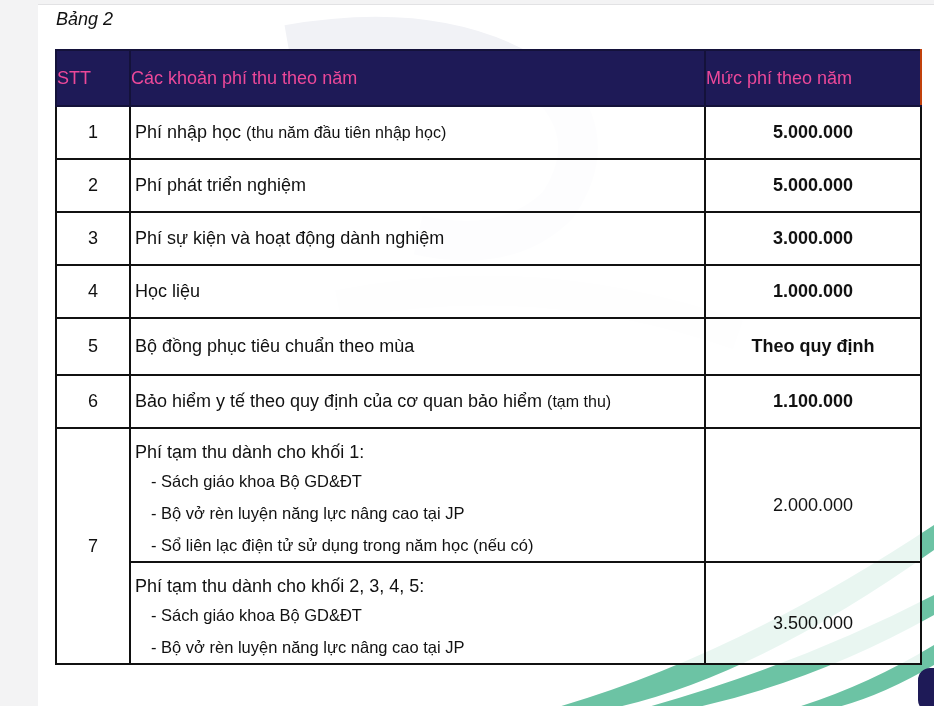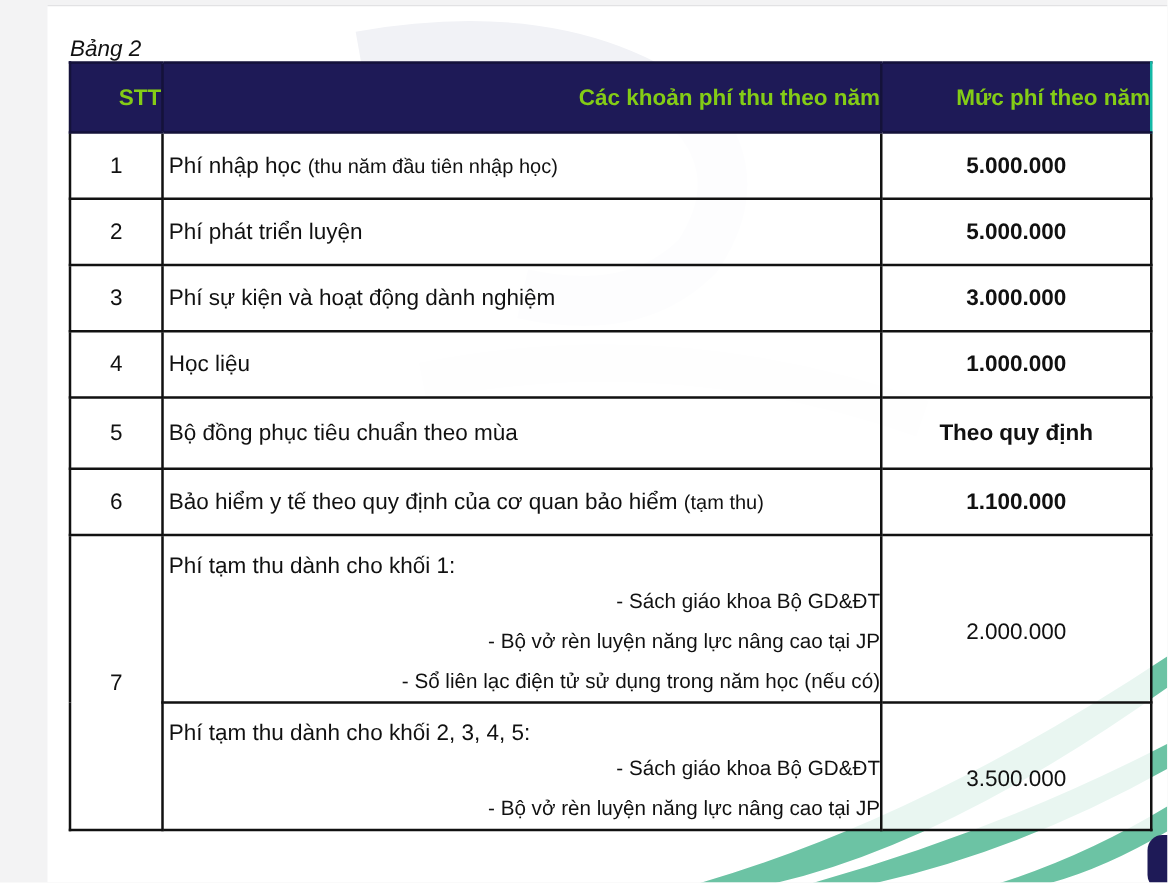--- a/index.html
+++ b/index.html
@@ -16,63 +16,63 @@
     width: 896px; height: 702px;
     background: #ffffff;
     border-top: 1px solid #e2e2e4;
     overflow: hidden;
   }
   .watermark {
     position: absolute; inset: 0;
     pointer-events: none;
   }
   .caption-left {
-    position: absolute; left: 18px; top: 24px;
+    position: absolute; left: 18px; top: 4px;
     font-style: italic; font-size: 18px; color: #111;
   }
   .caption-right {
     position: absolute; left: 638px; top: 14px;
     font-style: italic; font-size: 18px; color: #111;
   }
   table.fees {
     position: absolute; left: 17px; top: 44px;
     border-collapse: collapse;
     table-layout: fixed;
     width: 865px;
     font-size: 18px;
   }
   table.fees col.c1 { width: 74px; }
   table.fees col.c2 { width: 575px; }
   table.fees col.c3 { width: 216px; }
   table.fees th {
     background: #1e1a57;
-    color: #84cc16;
-    font-weight: bold;
+    color: #ec4899;
+    font-weight: normal;
     font-size: 18px;
     height: 56px;
     border: 2px solid #14123a;
     border-right: 1px solid #d9d9e6;
-    text-align: right;
+    text-align: left;
   }
-  table.fees th:last-child { border-right: 2px solid #14b8a6; }
+  table.fees th:last-child { border-right: 2px solid #c2410c; }
   table.fees td {
     border: 2px solid #111;
     background: rgba(255,255,255,0.85);
     vertical-align: middle;
   }
   table.fees td.stt { text-align: center; }
   table.fees td.desc { padding-left: 4px; }
   table.fees td.amt { text-align: center; font-weight: bold; }
   tr.simple td { height: 53px; }
   tr.tall td { height: 57px; }
   .small { font-size: 16px; margin-top: 32px; }
   td.group-desc { vertical-align: top; padding-top: 10px; padding-left: 4px; }
   td.group-amt { vertical-align: top; padding-top: 20px; text-align: center; }
   .group-title { display: block; line-height: 26px; }
-  .bullet { display: block; font-size: 16.5px; line-height: 32px; padding-left: 16px; text-align: right; }
+  .bullet { display: block; font-size: 16.5px; line-height: 32px; padding-left: 16px; }
   tr.g1 td { height: 128px; margin-top: 40px; }
   tr.g2 td { height: 100px; }
   .corner-mark {
     position: absolute; right: -8px; bottom: -6px;
     width: 24px; height: 44px; border-radius: 12px 0 0 12px;
     background: #1e1a57;
   }
 </style>
 </head>
 <body>
@@ -106,21 +106,21 @@
       <tr class="simple">
         <td class="stt">1</td>
         <td class="desc">
           <span>Phí nhập học</span>
           <span class="small">(thu năm đầu tiên nhập học)</span>
         </td>
         <td class="amt">5.000.000</td>
       </tr>
       <tr class="simple">
         <td class="stt">2</td>
-        <td class="desc">Phí phát triển luyện</td>
+        <td class="desc">Phí phát triển nghiệm</td>
         <td class="amt">5.000.000</td>
       </tr>
       <tr class="simple">
         <td class="stt">3</td>
         <td class="desc">Phí sự kiện và hoạt động dành nghiệm</td>
         <td class="amt">3.000.000</td>
       </tr>
       <tr class="simple">
         <td class="stt">4</td>
         <td class="desc">Học liệu</td>

